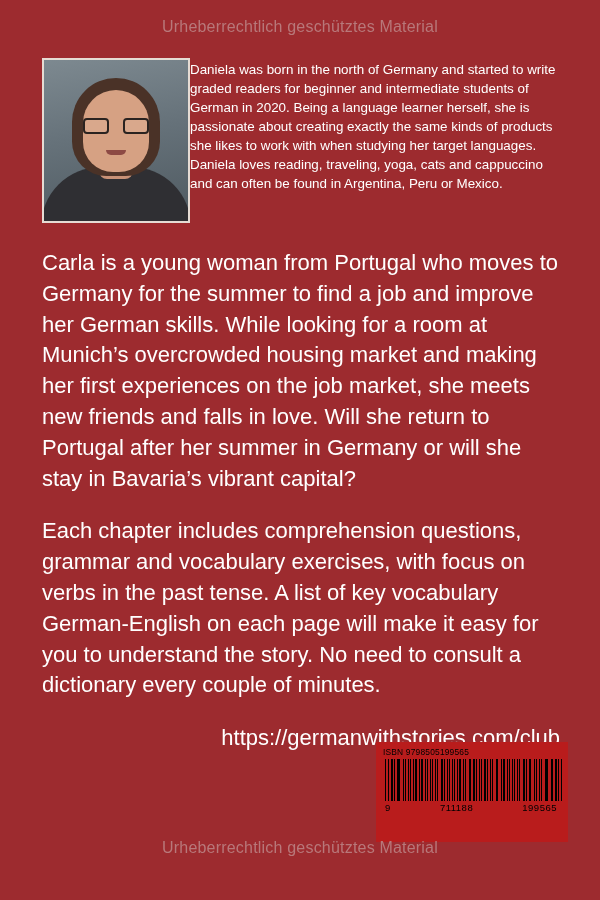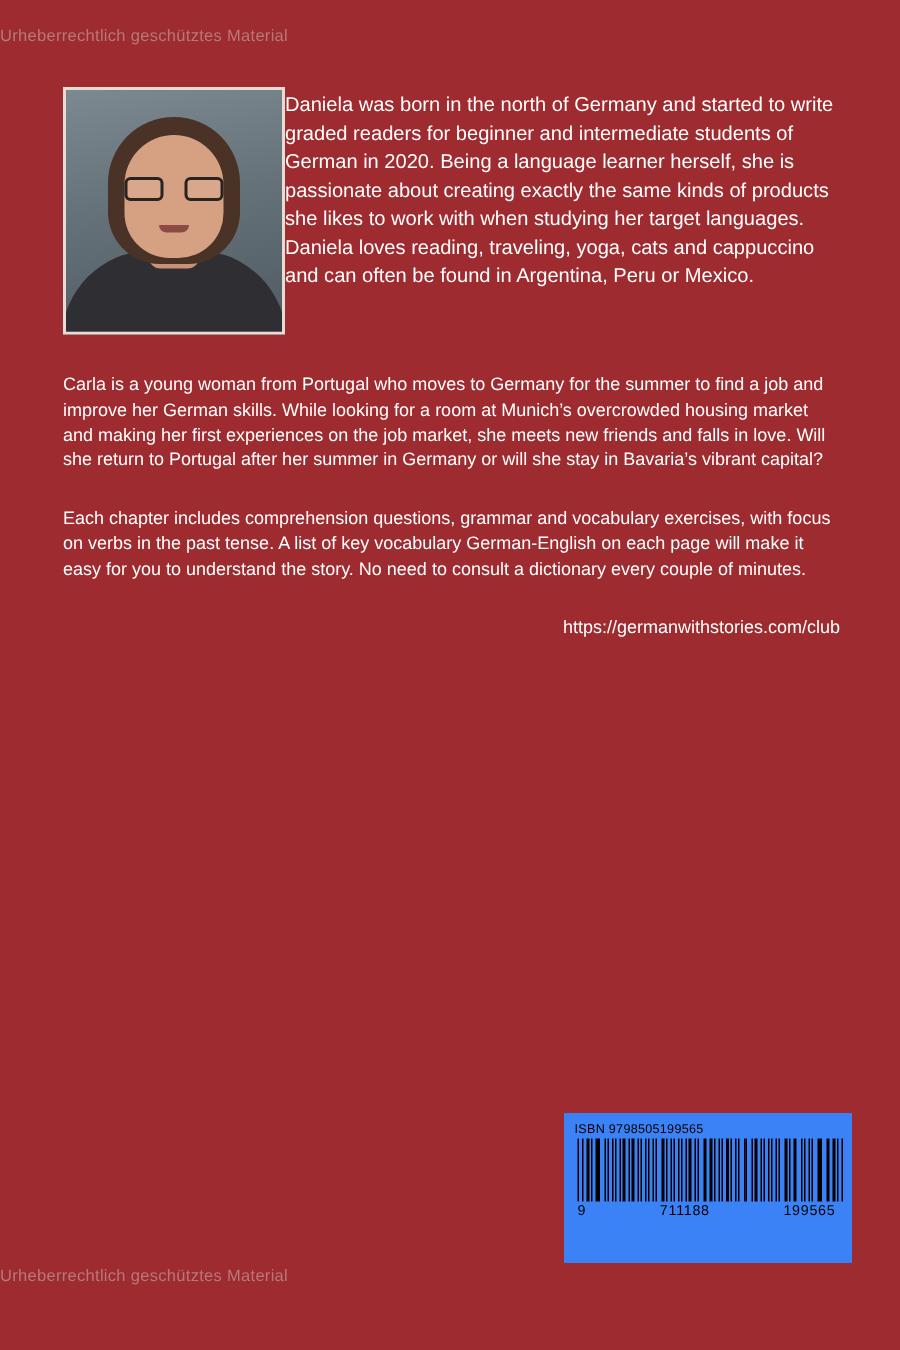--- a/index.html
+++ b/index.html
@@ -18,22 +18,22 @@
     width: 600px;
     height: 900px;
     background: #9d2b2f;
     box-sizing: border-box;
     overflow: hidden;
   }
   .watermark {
     position: absolute;
     left: 0;
     width: 100%;
-    text-align: left;
-    font-size: 11px;
+    text-align: center;
+    font-size: 16px;
     color: #b8787a;
     letter-spacing: 0.2px;
     font-family: "Liberation Sans", sans-serif;
   }
   .watermark.top { top: 18px; }
   .watermark.bottom { bottom: 43px; }
 
   .author-block {
     position: absolute;
     left: 42px;
@@ -141,35 +141,35 @@
 
   .body-copy {
     position: absolute;
     left: 42px;
     top: 248px;
     width: 518px;
     color: #ffffff;
   }
   .body-copy p {
     margin: 0 0 22px 0;
-    font-size: 12px;
+    font-size: 22px;
     line-height: 1.40;
   }
   .body-copy p.link {
     margin-bottom: 0;
     text-align: right;
   }
 
   .barcode-box {
     position: absolute;
     right: 32px;
     bottom: 58px;
     width: 192px;
     height: 100px;
-    background: #3b82f6;
+    background: #b91c1c;
     padding: 5px 7px 4px 7px;
     box-sizing: border-box;
     font-family: "Liberation Sans", sans-serif;
   }
   .isbn-line {
     font-size: 8.4px;
     color: #000;
     letter-spacing: 0.2px;
     margin-bottom: 2px;
   }

